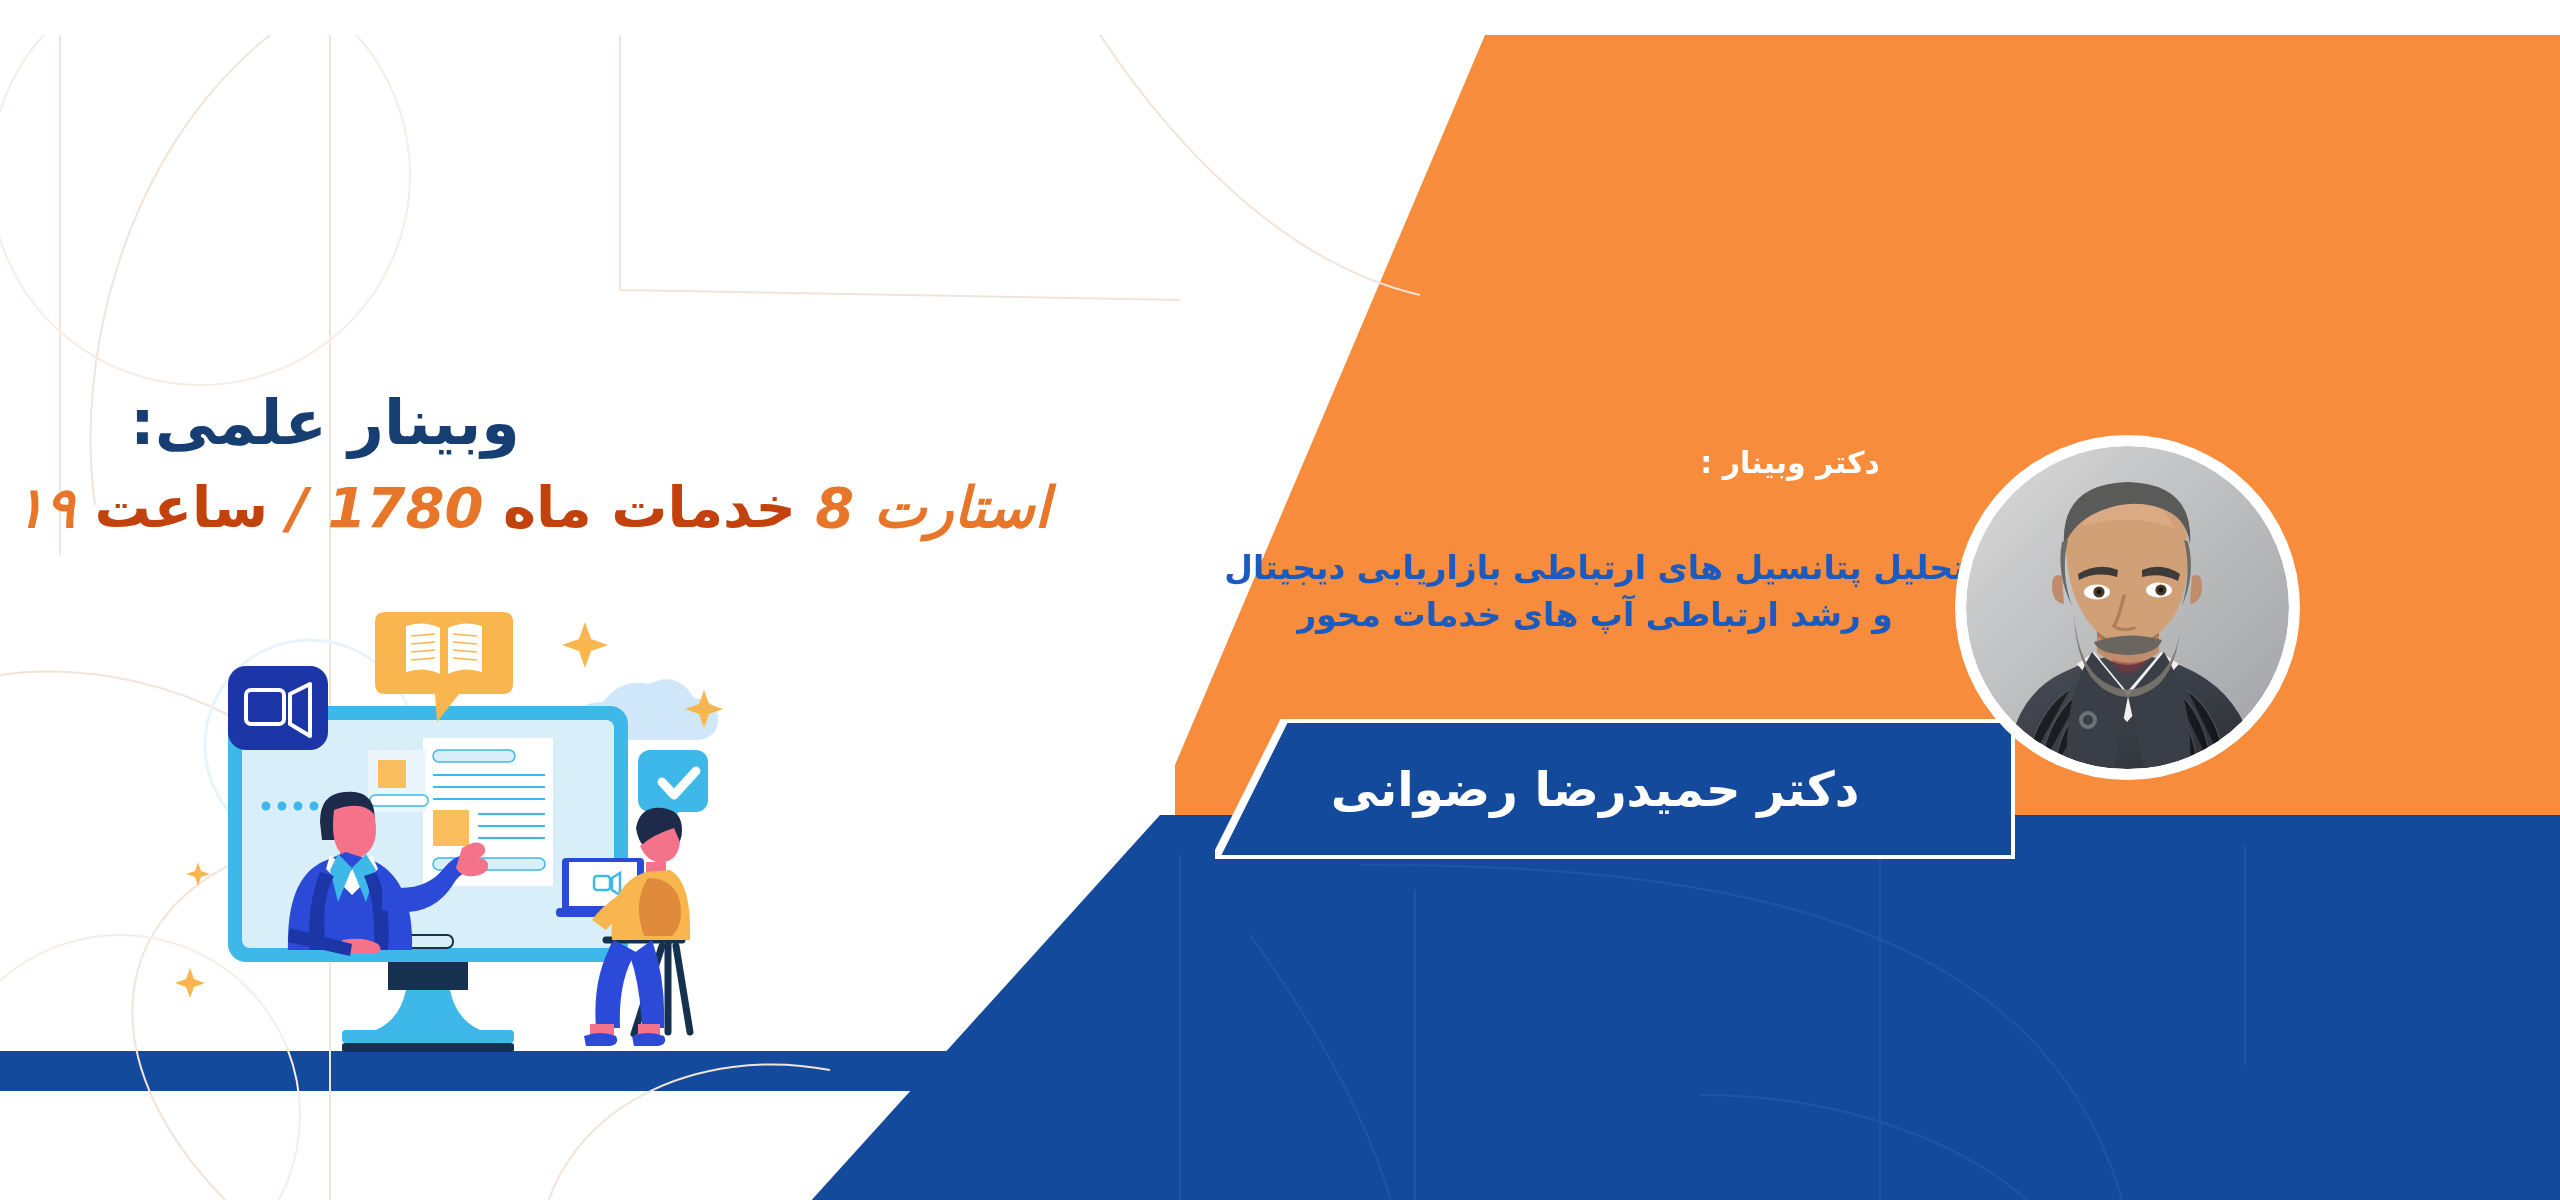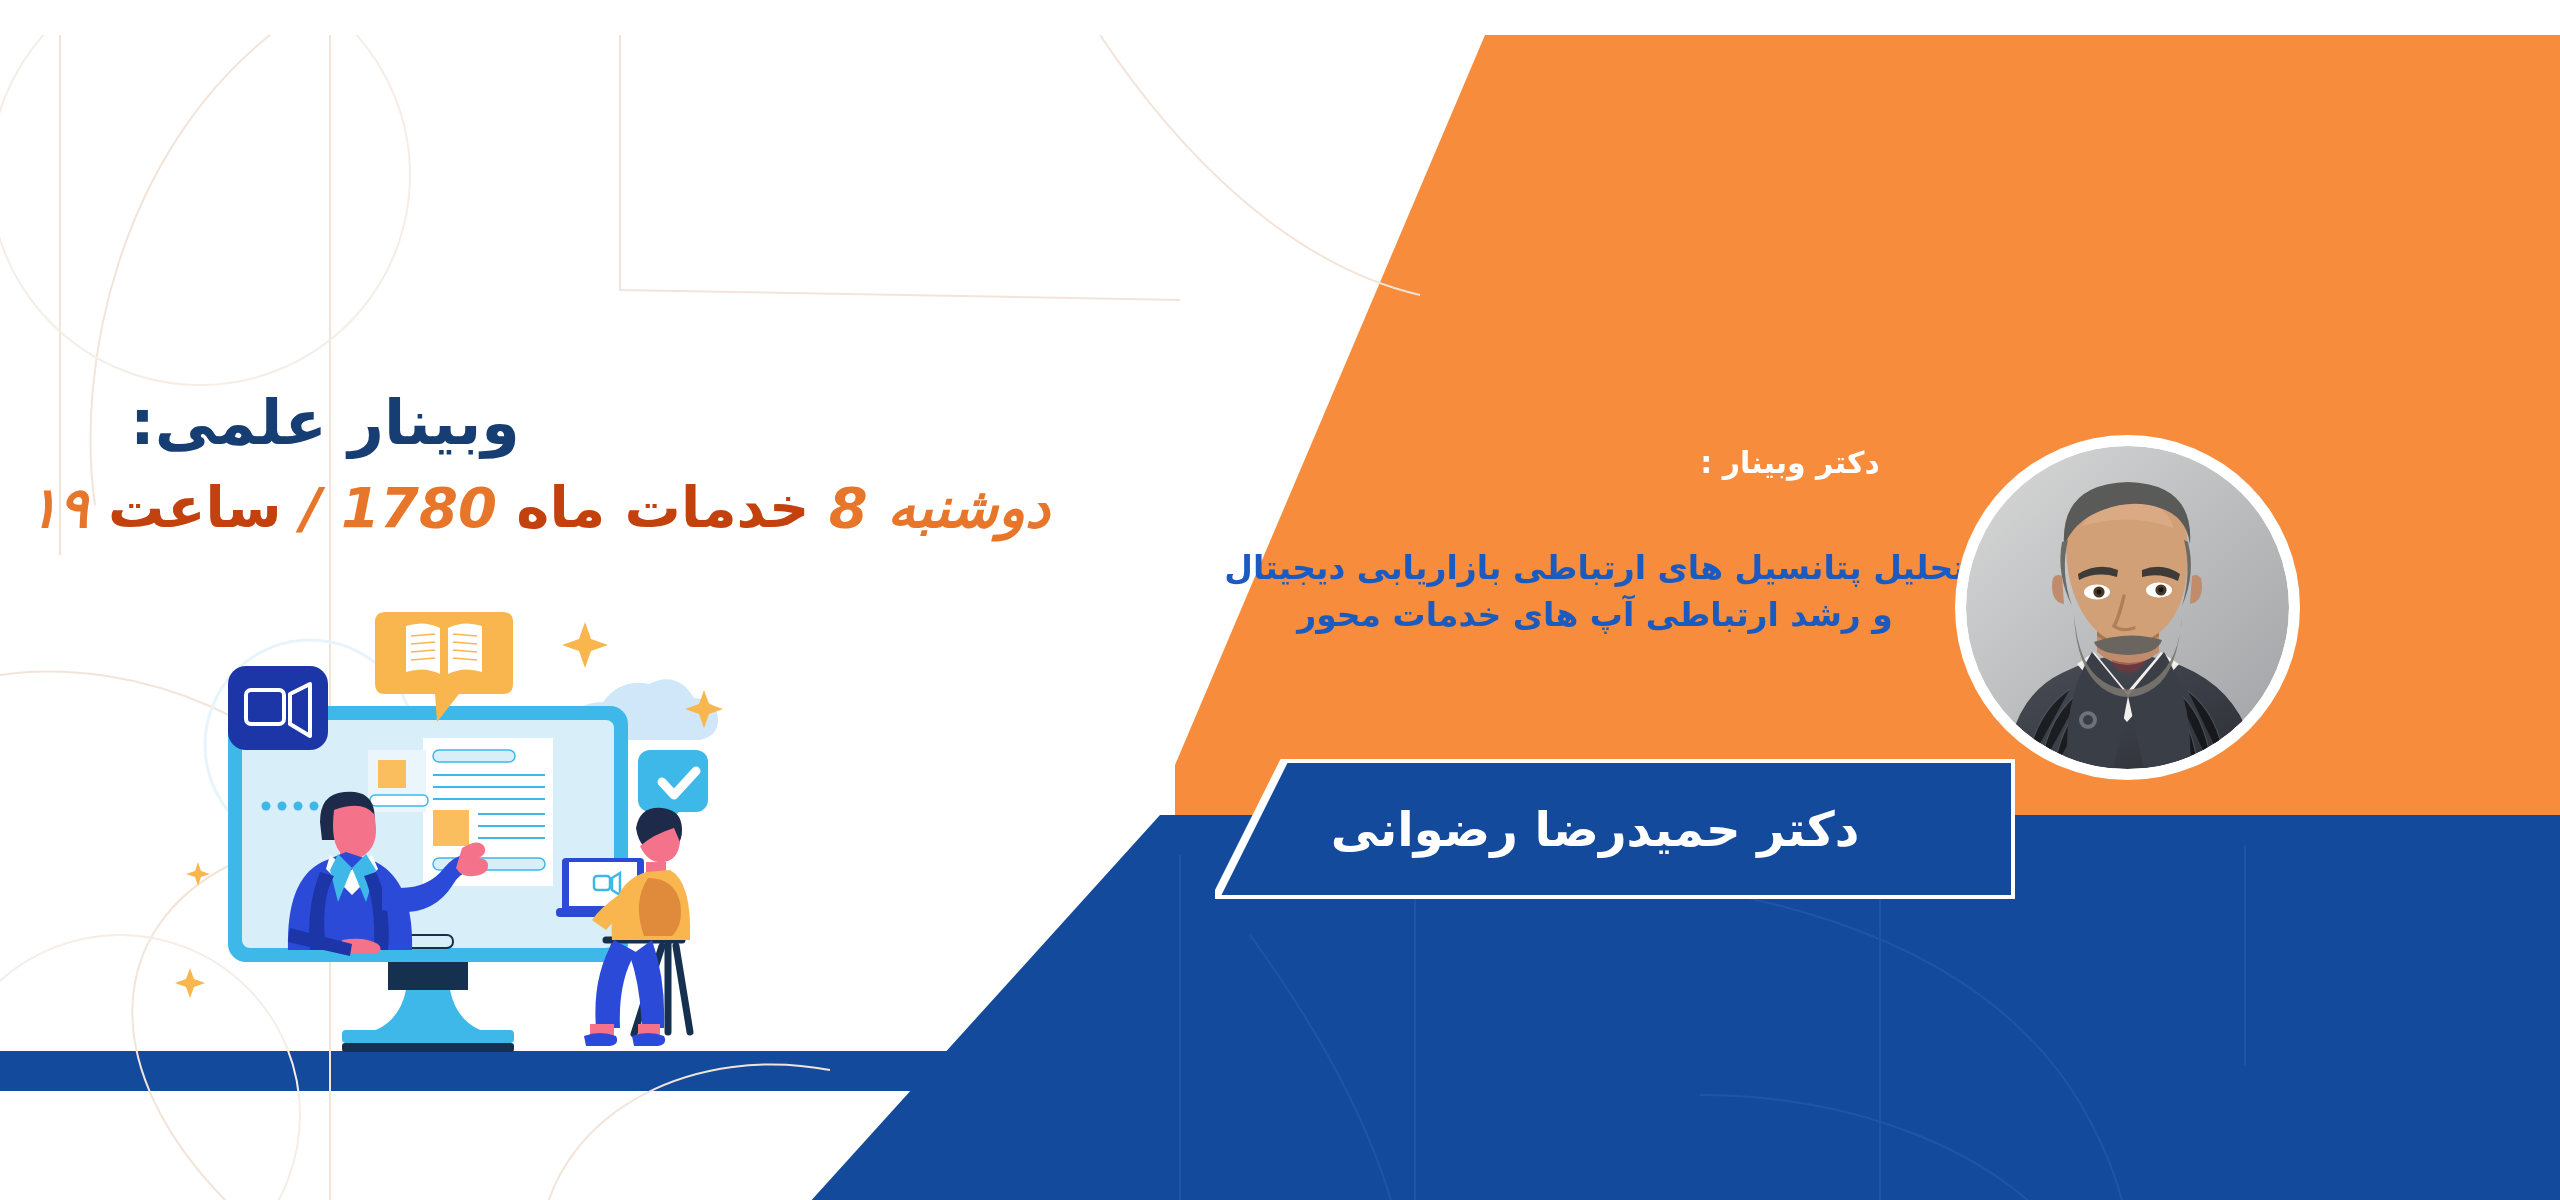--- a/index.html
+++ b/index.html
@@ -105,21 +105,21 @@
     font-weight:bold;
     color:#1B5BBF;
     line-height:1.42;
     white-space:nowrap;
   }
 
   
   .ribbon-wrap {
     position:absolute;
     left:1215px;
-    top:724px;
+    top:684px;
     width:800px;
     height:140px;
   }
   .ribbon-name {
     position:absolute;
     left:0; top:0;
     width:800px; height:140px;
     display:flex;
     align-items:center;
     justify-content:center;
@@ -193,21 +193,21 @@
       <path d="M250,900 C 330,1010 380,1110 400,1200"></path>
       <path d="M880,810 L880,1200"></path>
       <path d="M1245,810 L1245,1030"></path>
       <path d="M700,1060 C 860,1060 1000,1120 1060,1200"></path>
     </g>
   </svg>
 
   <div class="left-text">
     <div class="webinar-kicker">وبینار علمی:</div>
     <div class="date-line">
-      <span class="c-orange">دوشنبه</span>
+      <span class="c-orange">استارت</span>
       <span class="c-orange">8</span>
       <span class="c-navy">خدمات ماه</span>
       <span class="c-orange">1780</span>
       <span class="c-orange">/</span>
       <span class="c-navy">ساعت</span>
       <span class="c-orange">۱۹</span>
     </div>
   </div>
 
   <svg class="illus" viewBox="0 0 560 460">

